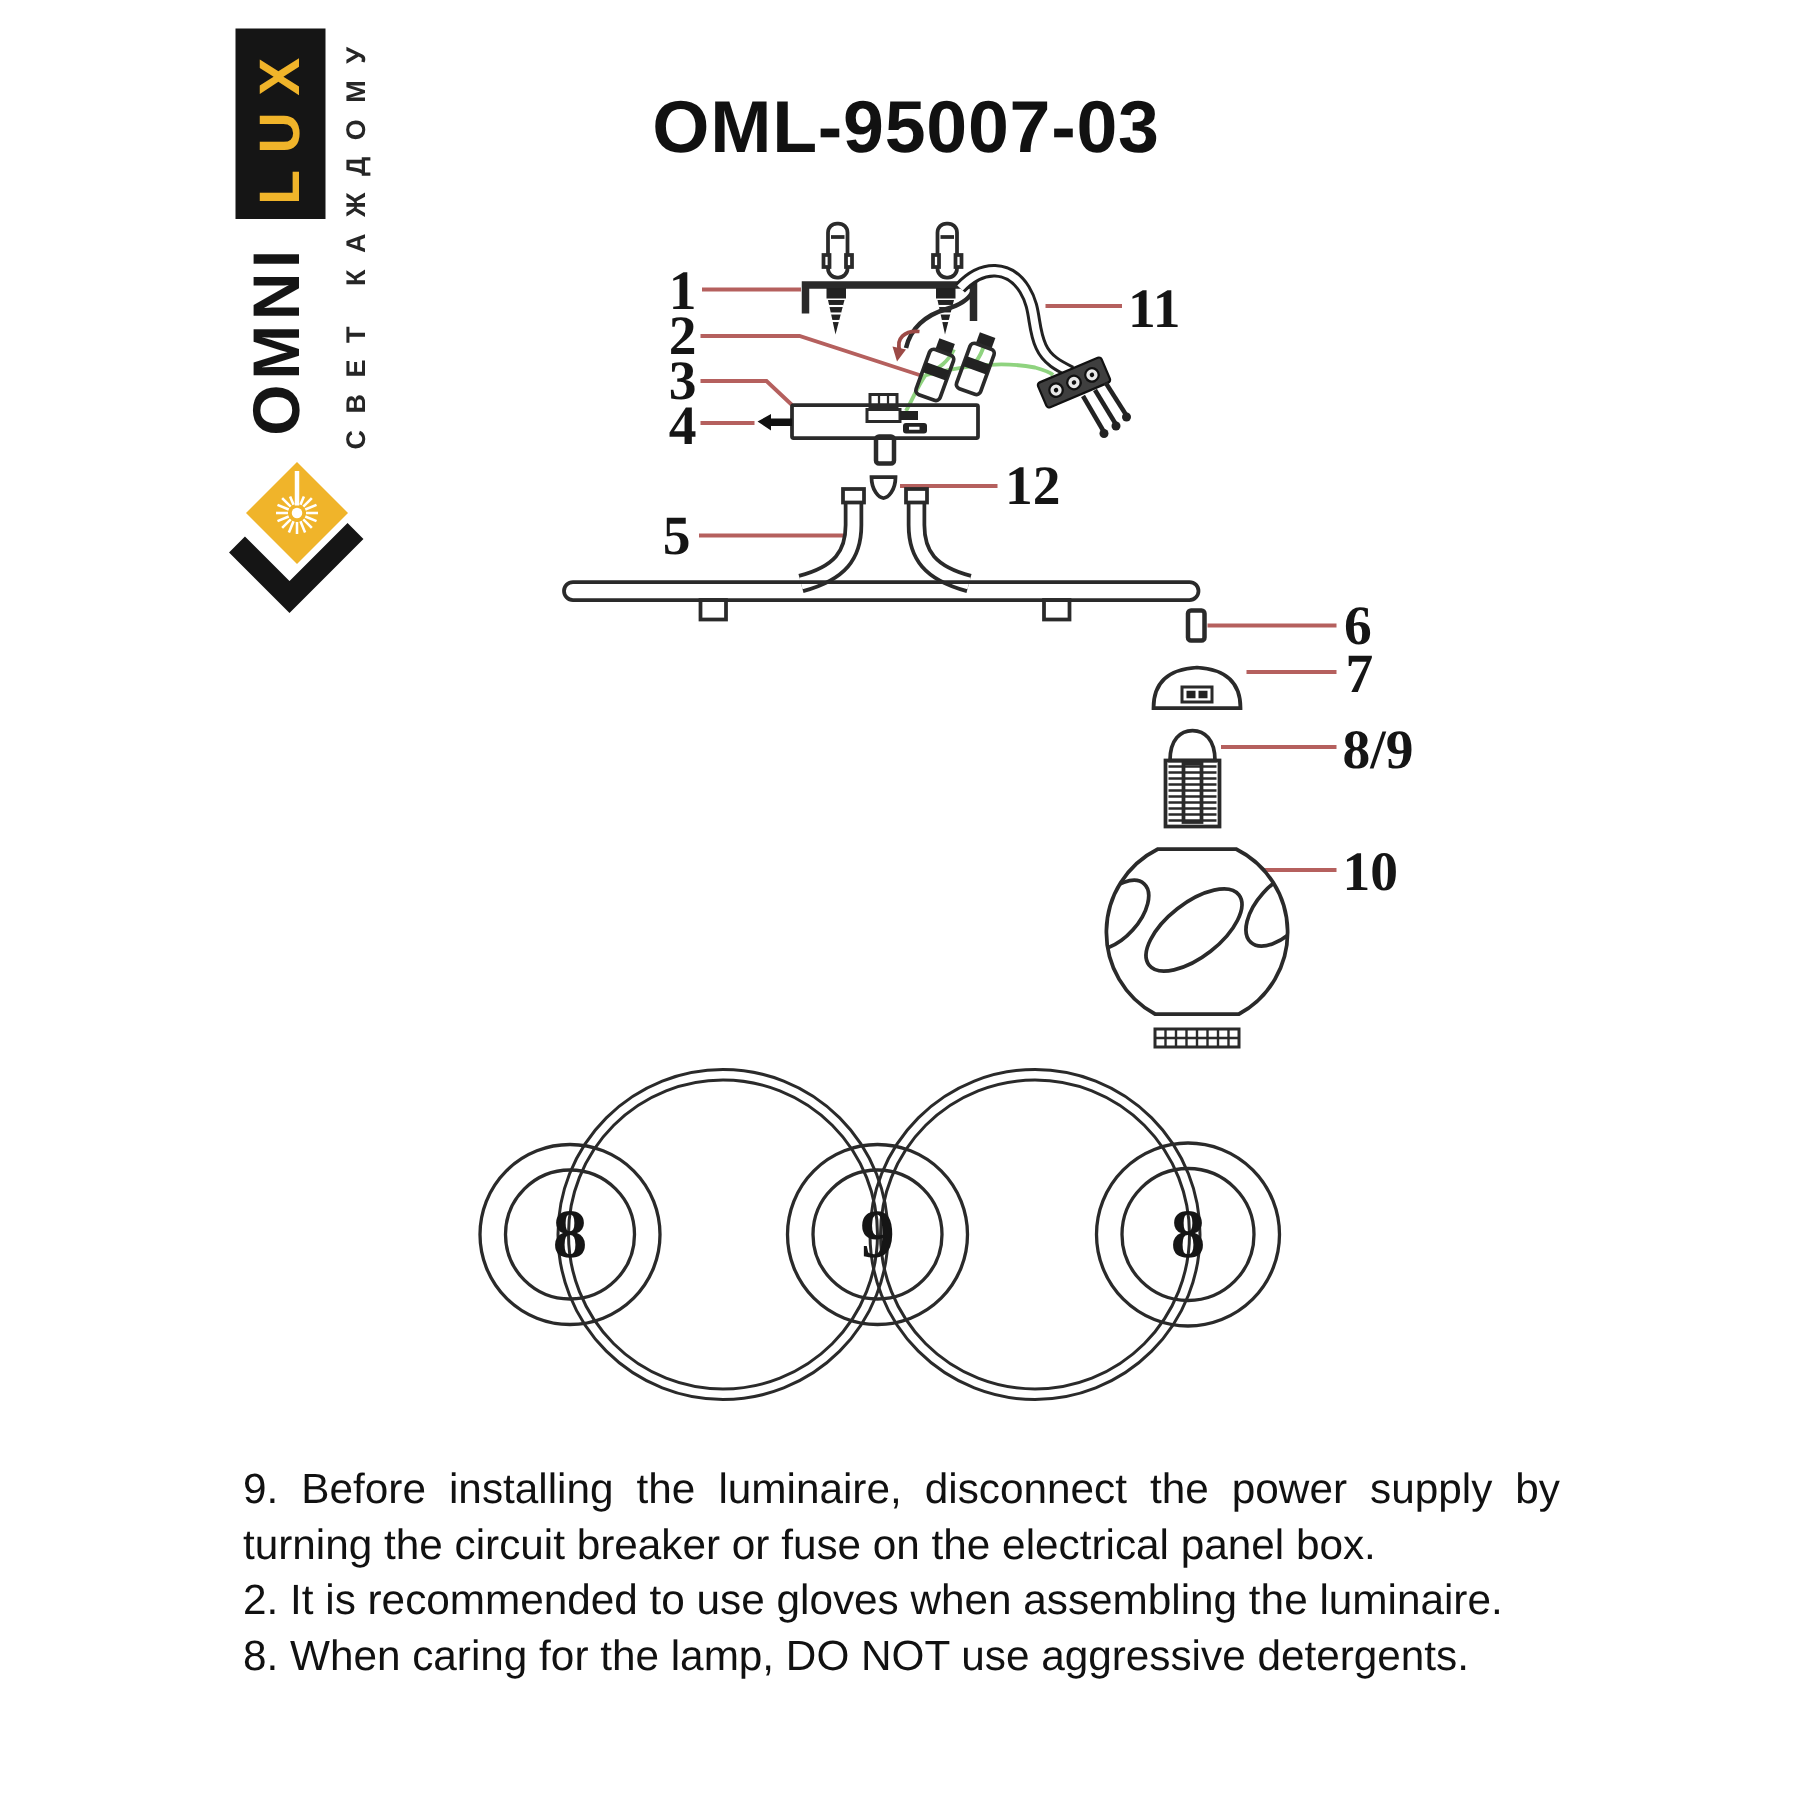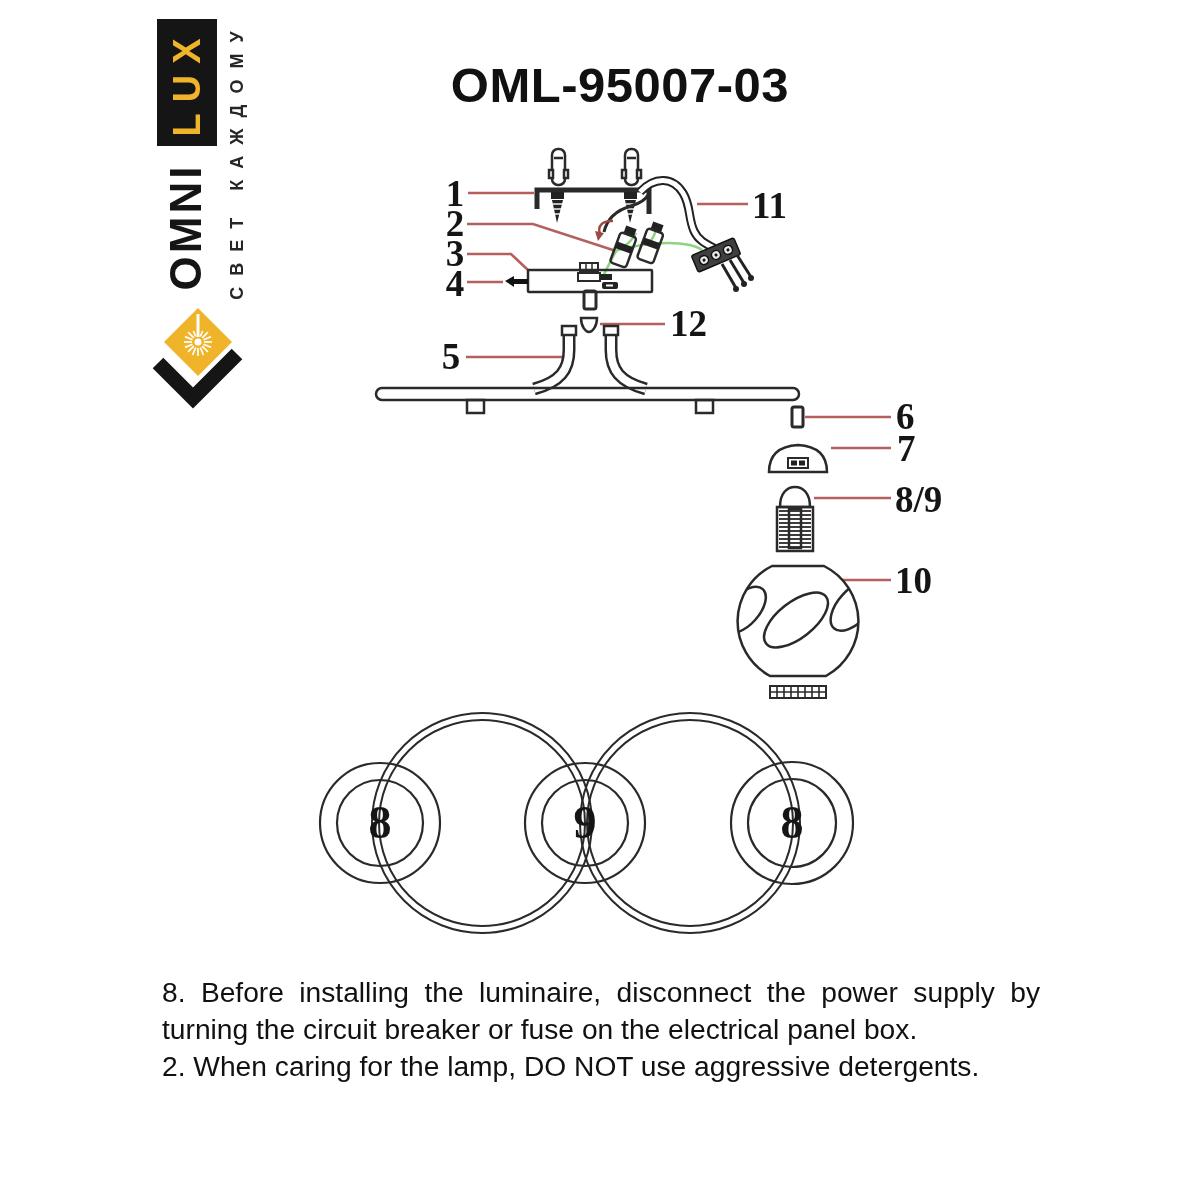--- a/index.html
+++ b/index.html
@@ -1,18 +1,18 @@
 <!DOCTYPE html>
 <html><head>
 <meta charset="utf-8">
 <style>
   html,body{margin:0;padding:0;background:#ffffff;}
   .page{position:relative;width:1200px;height:1200px;background:#ffffff;overflow:hidden;
         font-family:"Liberation Sans",sans-serif;color:#111;}
-  .title{position:absolute;left:420px;top:57px;width:400px;text-align:center;
+  .title{position:absolute;left:404px;top:57px;width:400px;text-align:center;
          font-size:49px;font-weight:bold;letter-spacing:.5px;color:#111;
          font-family:"Liberation Sans",sans-serif;}
   .logo-svg{position:absolute;left:140px;top:0;}
   .diagram-svg{position:absolute;left:0;top:0;}
   .instructions{position:absolute;left:162px;top:974px;width:878px;}
   .instructions p{margin:0;font-size:28.2px;line-height:37px;text-align:justify;
                   color:#111;font-family:"Liberation Sans",sans-serif;}
   .callout{font-family:"Liberation Serif","DejaVu Serif",serif;font-weight:bold;
            font-size:37px;fill:#151515;}
   .circle-label{font-family:"Liberation Serif","DejaVu Serif",serif;font-weight:bold;
@@ -265,17 +265,18 @@
         <circle cx="792" cy="823" r="61"></circle>
           <circle cx="792" cy="823" r="44"></circle>
       </g>
       <text class="circle-label" x="380" y="838" text-anchor="middle">8</text>
       <text class="circle-label" x="585" y="838" text-anchor="middle">9</text>
       <text class="circle-label" x="792" y="838" text-anchor="middle">8</text>
     </g>
   </svg>
 
   <div class="instructions">
-    <p>8. Before installing the luminaire, disconnect the power supply by turning the circuit breaker or fuse on the electrical panel box.</p>
-    <p>2. When caring for the lamp, DO NOT use aggressive detergents.</p>
+    <p>9. Before installing the luminaire, disconnect the power supply by turning the circuit breaker or fuse on the electrical panel box.</p>
+    <p>2. It is recommended to use gloves when assembling the luminaire.</p>
+    <p>8. When caring for the lamp, DO NOT use aggressive detergents.</p>
   </div>
 
 </div>
 
 </body></html>

